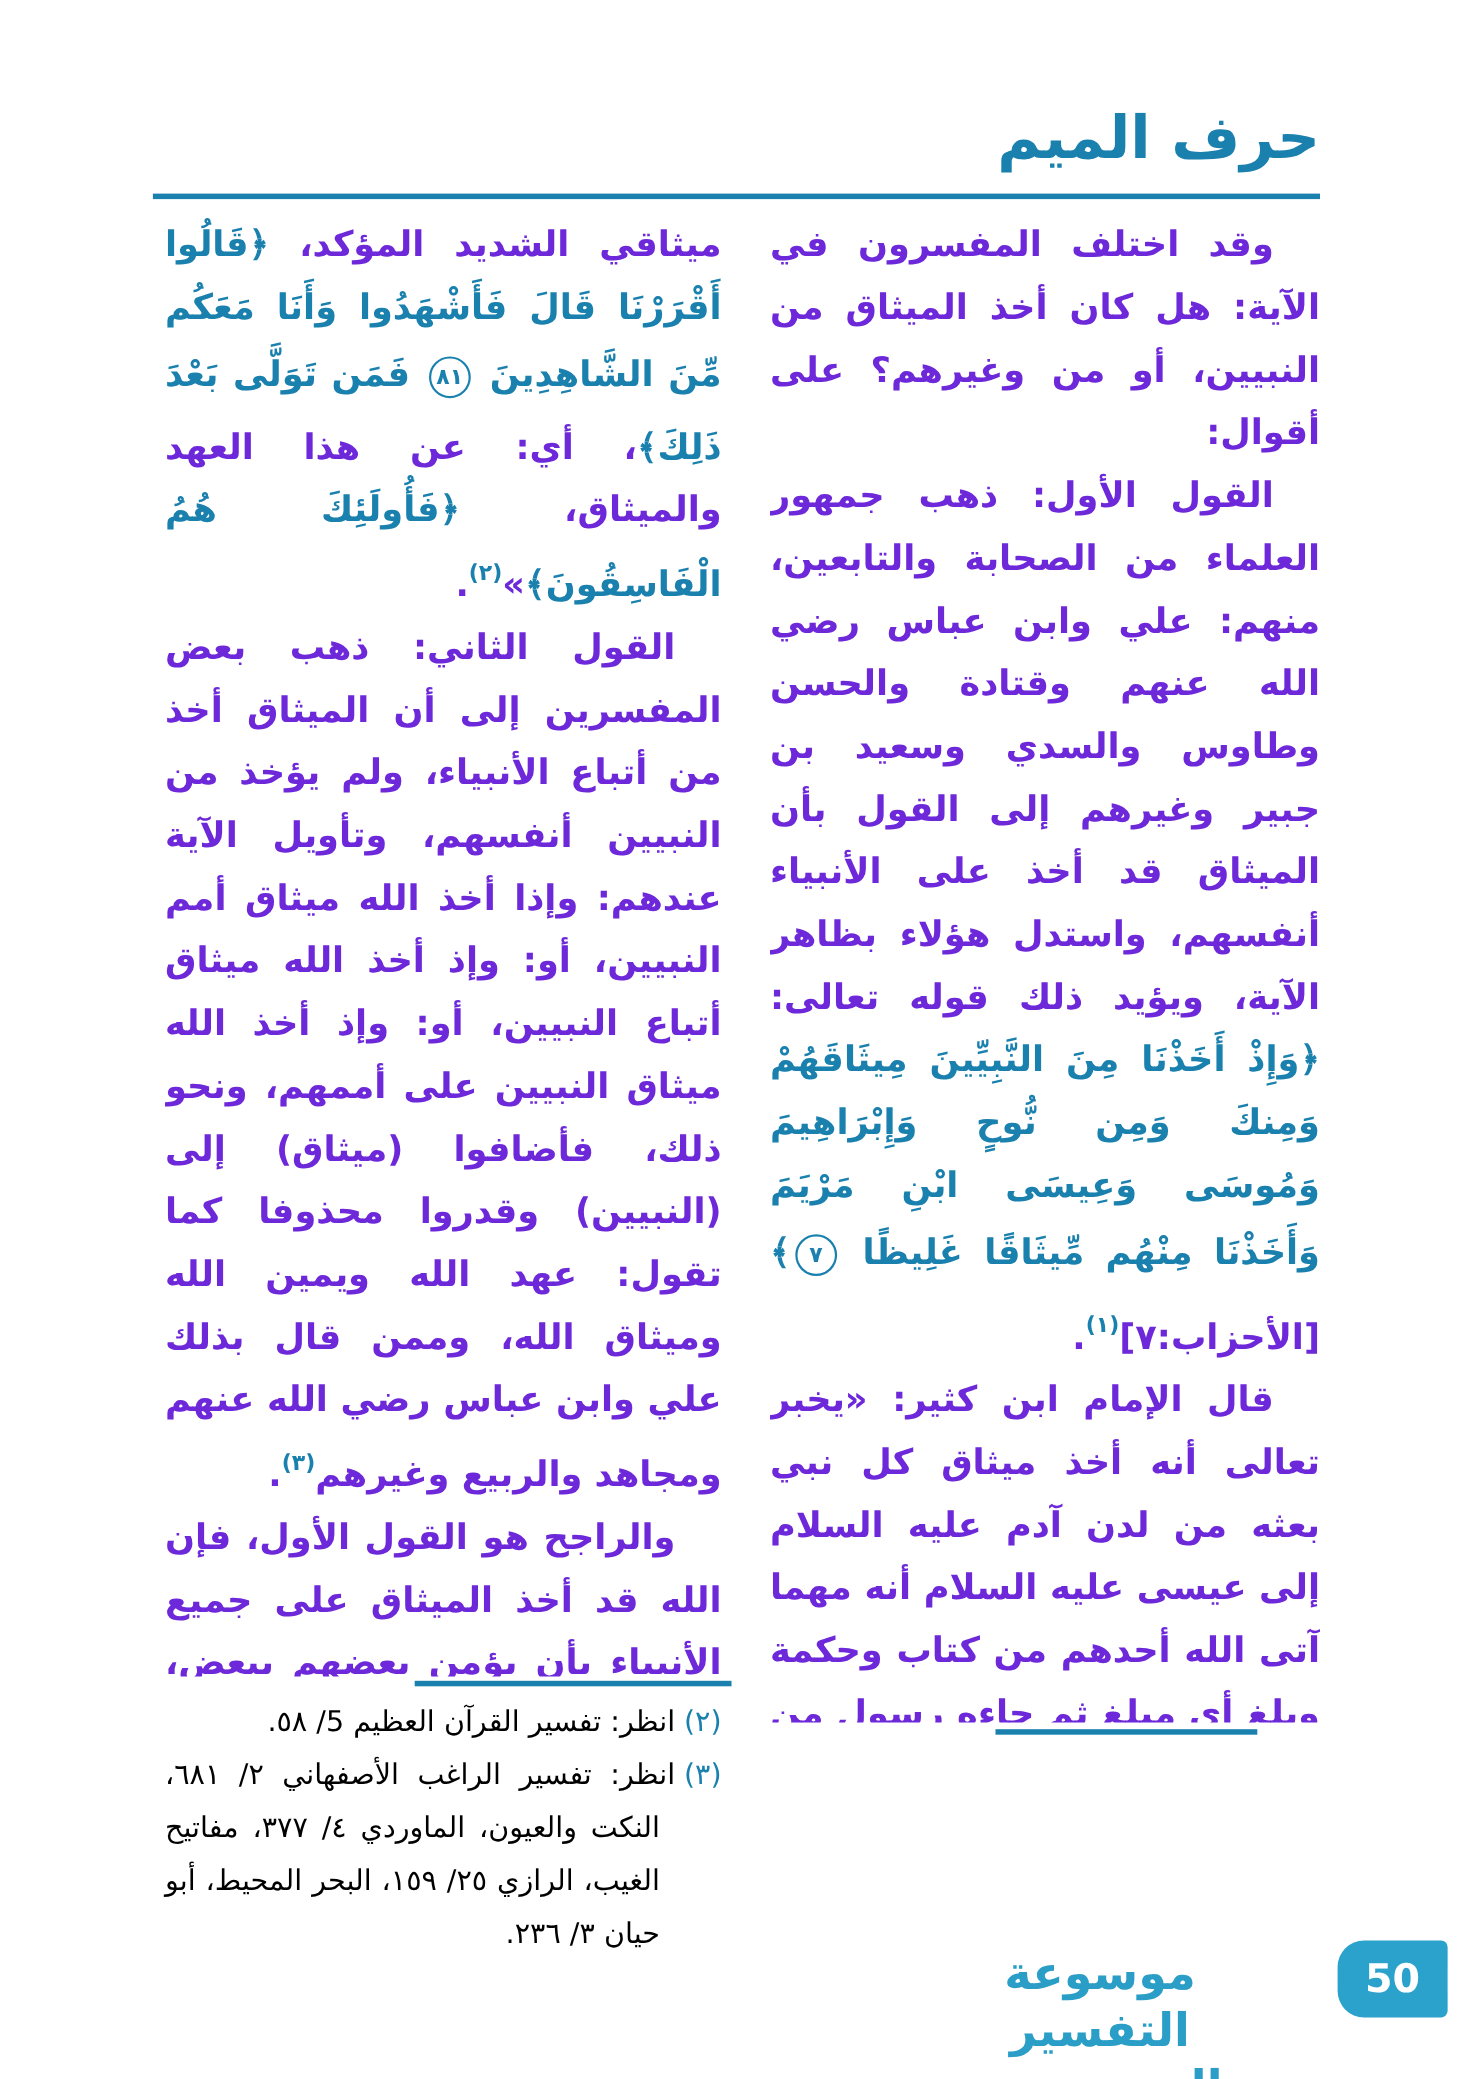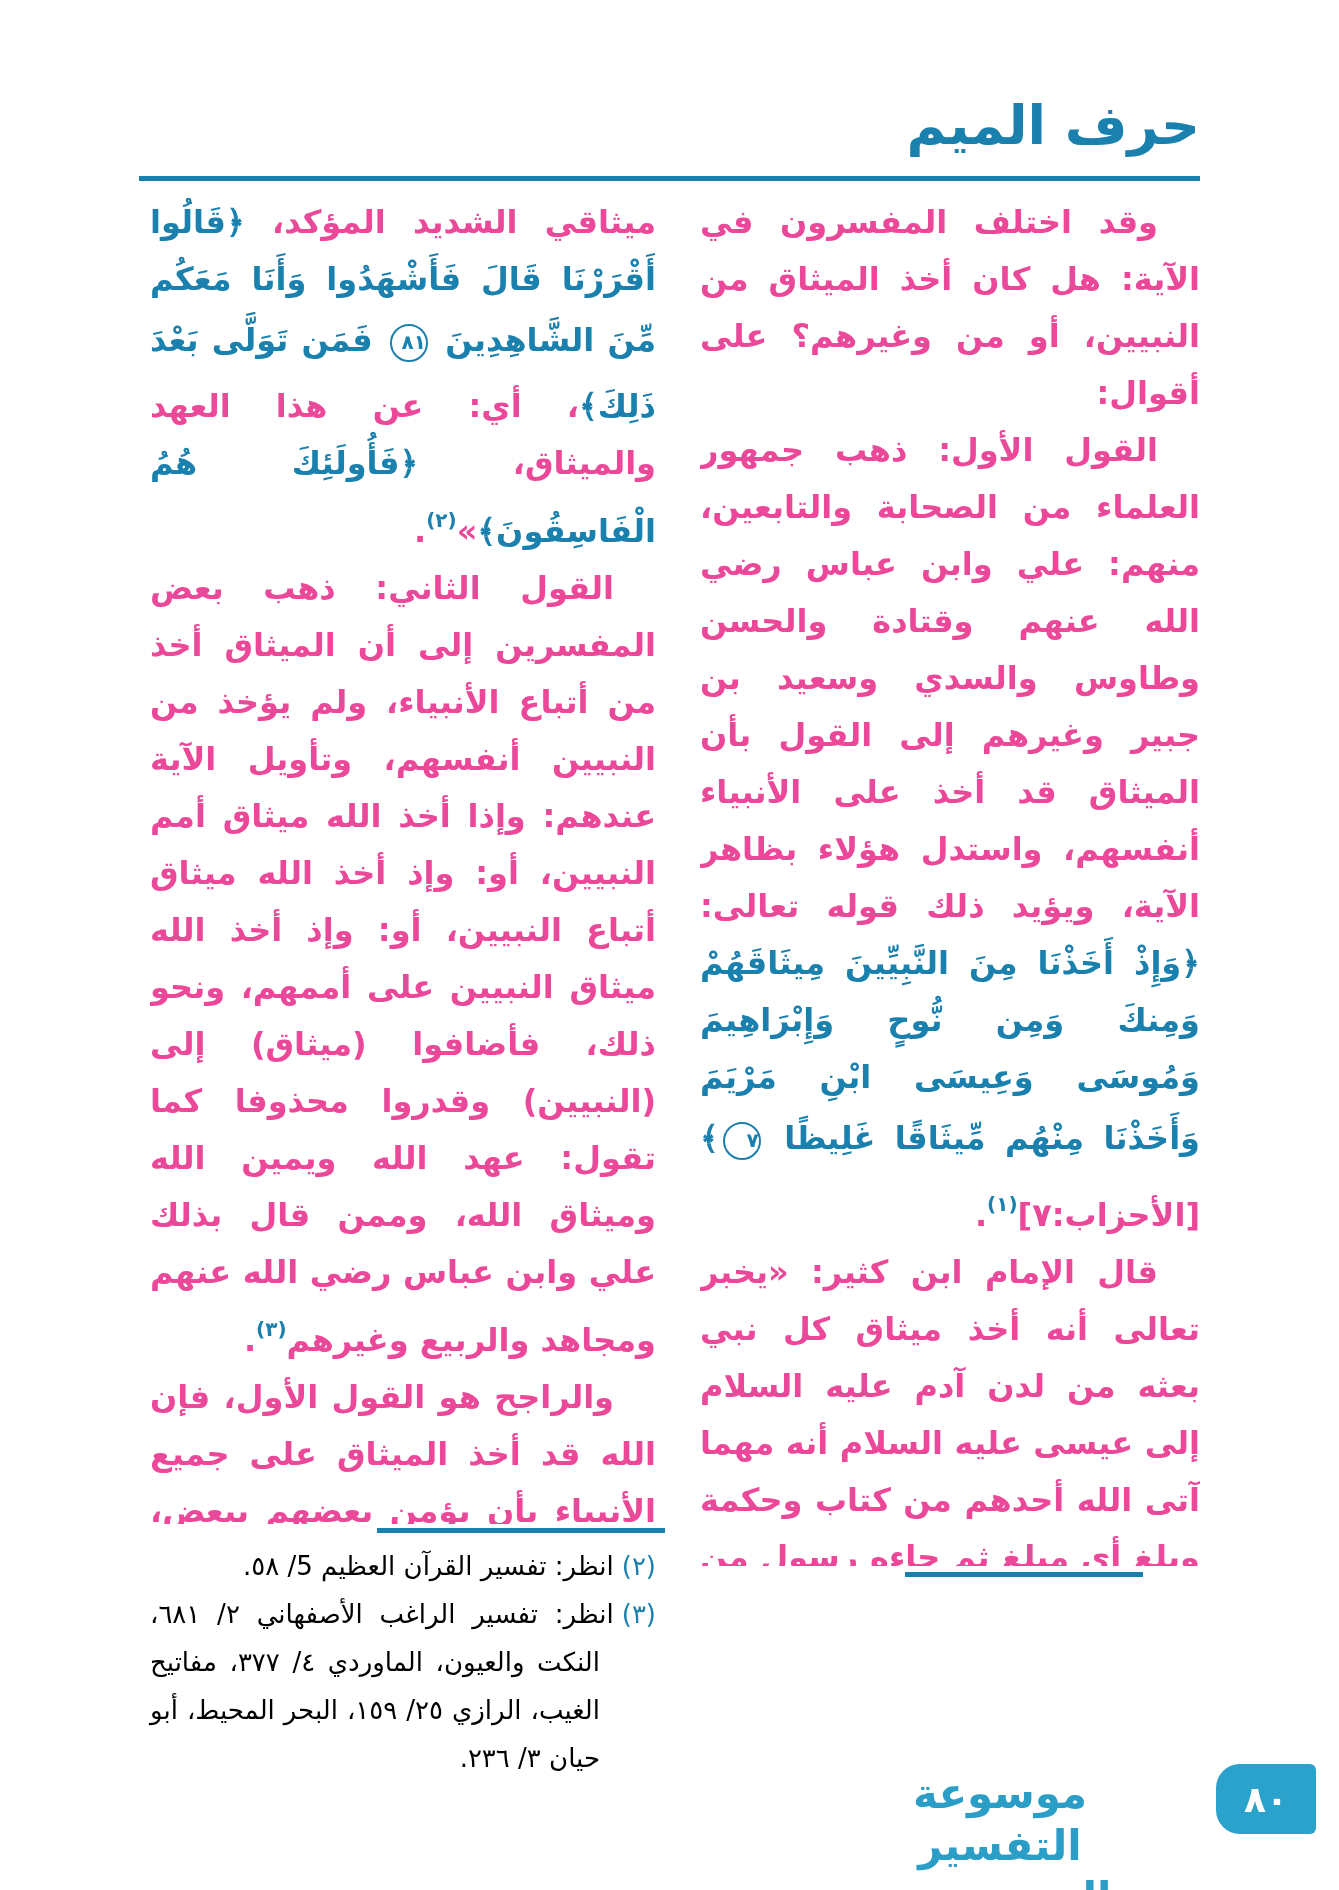--- a/index.html
+++ b/index.html
@@ -16,26 +16,26 @@
   .header-rule{position:absolute;top:176px;left:139px;width:1061px;height:5px;background:#1a80ae;}
   
   .col{position:absolute;top:194px;overflow:hidden;}
   .col-right{right:139px;width:500px;height:1372px;}
   .col-left{left:150px;width:506px;height:1330px;}
   .para{
     margin:0;font-size:32px;font-weight:700;color:#000;
     line-height:57px;text-align:justify;
   }
   .para.indent{text-indent:42px;}
-  .seg-n{color:#ec4899;}
+  .seg-n{color:#6d28d9;}
   .seg-q{color:#1a80ae;}
   .seg-m{color:#1a80ae;font-size:20px;vertical-align:15px;}
   .seg-a{
     display:inline-block;color:#1a80ae;border:2px solid #1a80ae;border-radius:50%;
-    width:34px;height:34px;line-height:32px;text-align:right;font-size:20px;
+    width:34px;height:34px;line-height:32px;text-align:center;font-size:20px;
     vertical-align:2px;margin:16px 4px;text-indent:0;
   }
   
   .fn-sep{position:absolute;height:5px;background:#1a80ae;}
   .fn-sep-left{top:1528px;left:377px;width:288px;}
   .fn-sep-right{top:1572px;left:905px;width:238px;}
   .fn-block{position:absolute;}
   .fn-right{top:1584px;right:139px;width:500px;}
   .fn-left{top:1542px;left:150px;width:506px;}
   .footnote{
@@ -85,16 +85,16 @@
     <p class="footnote"><span class="fn-marker">(٢)</span><span class="fn-text">انظر: تفسير القرآن العظيم 5/ ٥٨.</span></p>
     <p class="footnote"><span class="fn-marker">(٣)</span><span class="fn-text">انظر: تفسير الراغب الأصفهاني ٢/ ٦٨١، النكت والعيون، الماوردي ٤/ ٣٧٧، مفاتيح الغيب، الرازي ٢٥/ ١٥٩، البحر المحيط، أبو حيان ٣/ ٢٣٦.</span></p>
   </div>
 
   <div class="footer-logo">
     <div class="logo-main">موسوعة التفسير الموضوعي</div>
 
   </div>
 
   <div class="page-badge">
-    <span>٨٠</span>
+    <span>50</span>
   </div>
 
 </div>
 
 </body></html>

